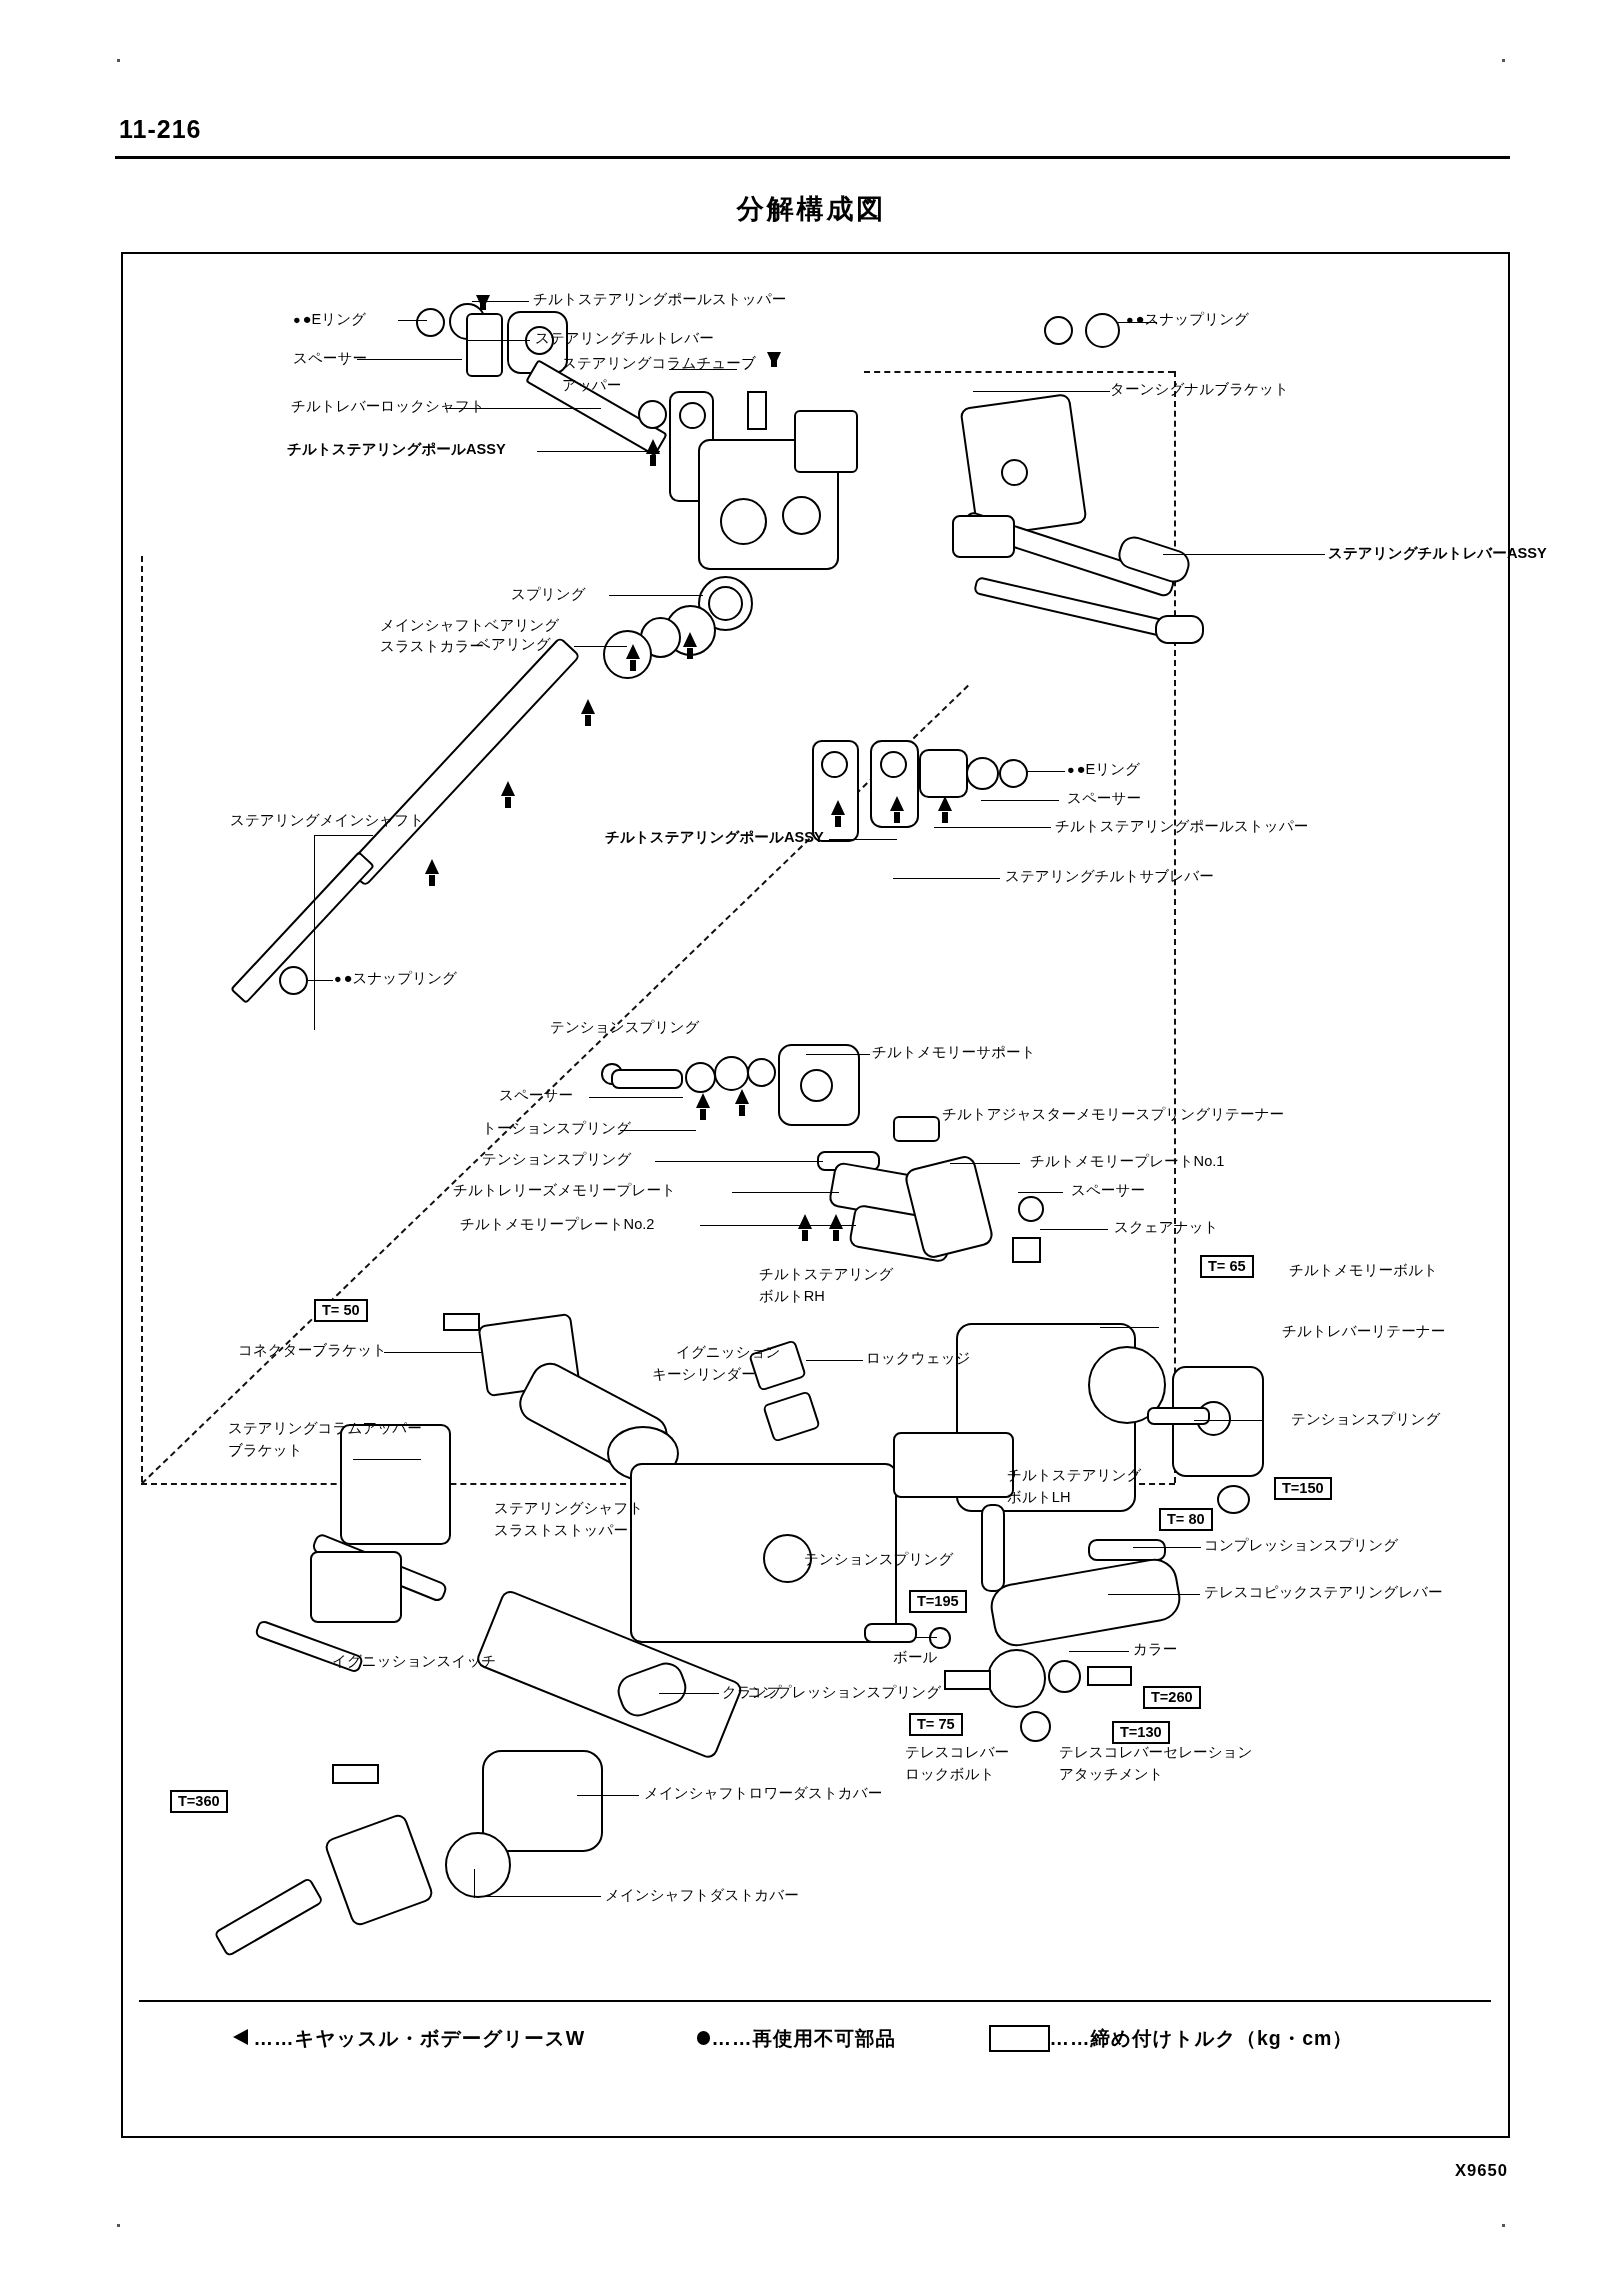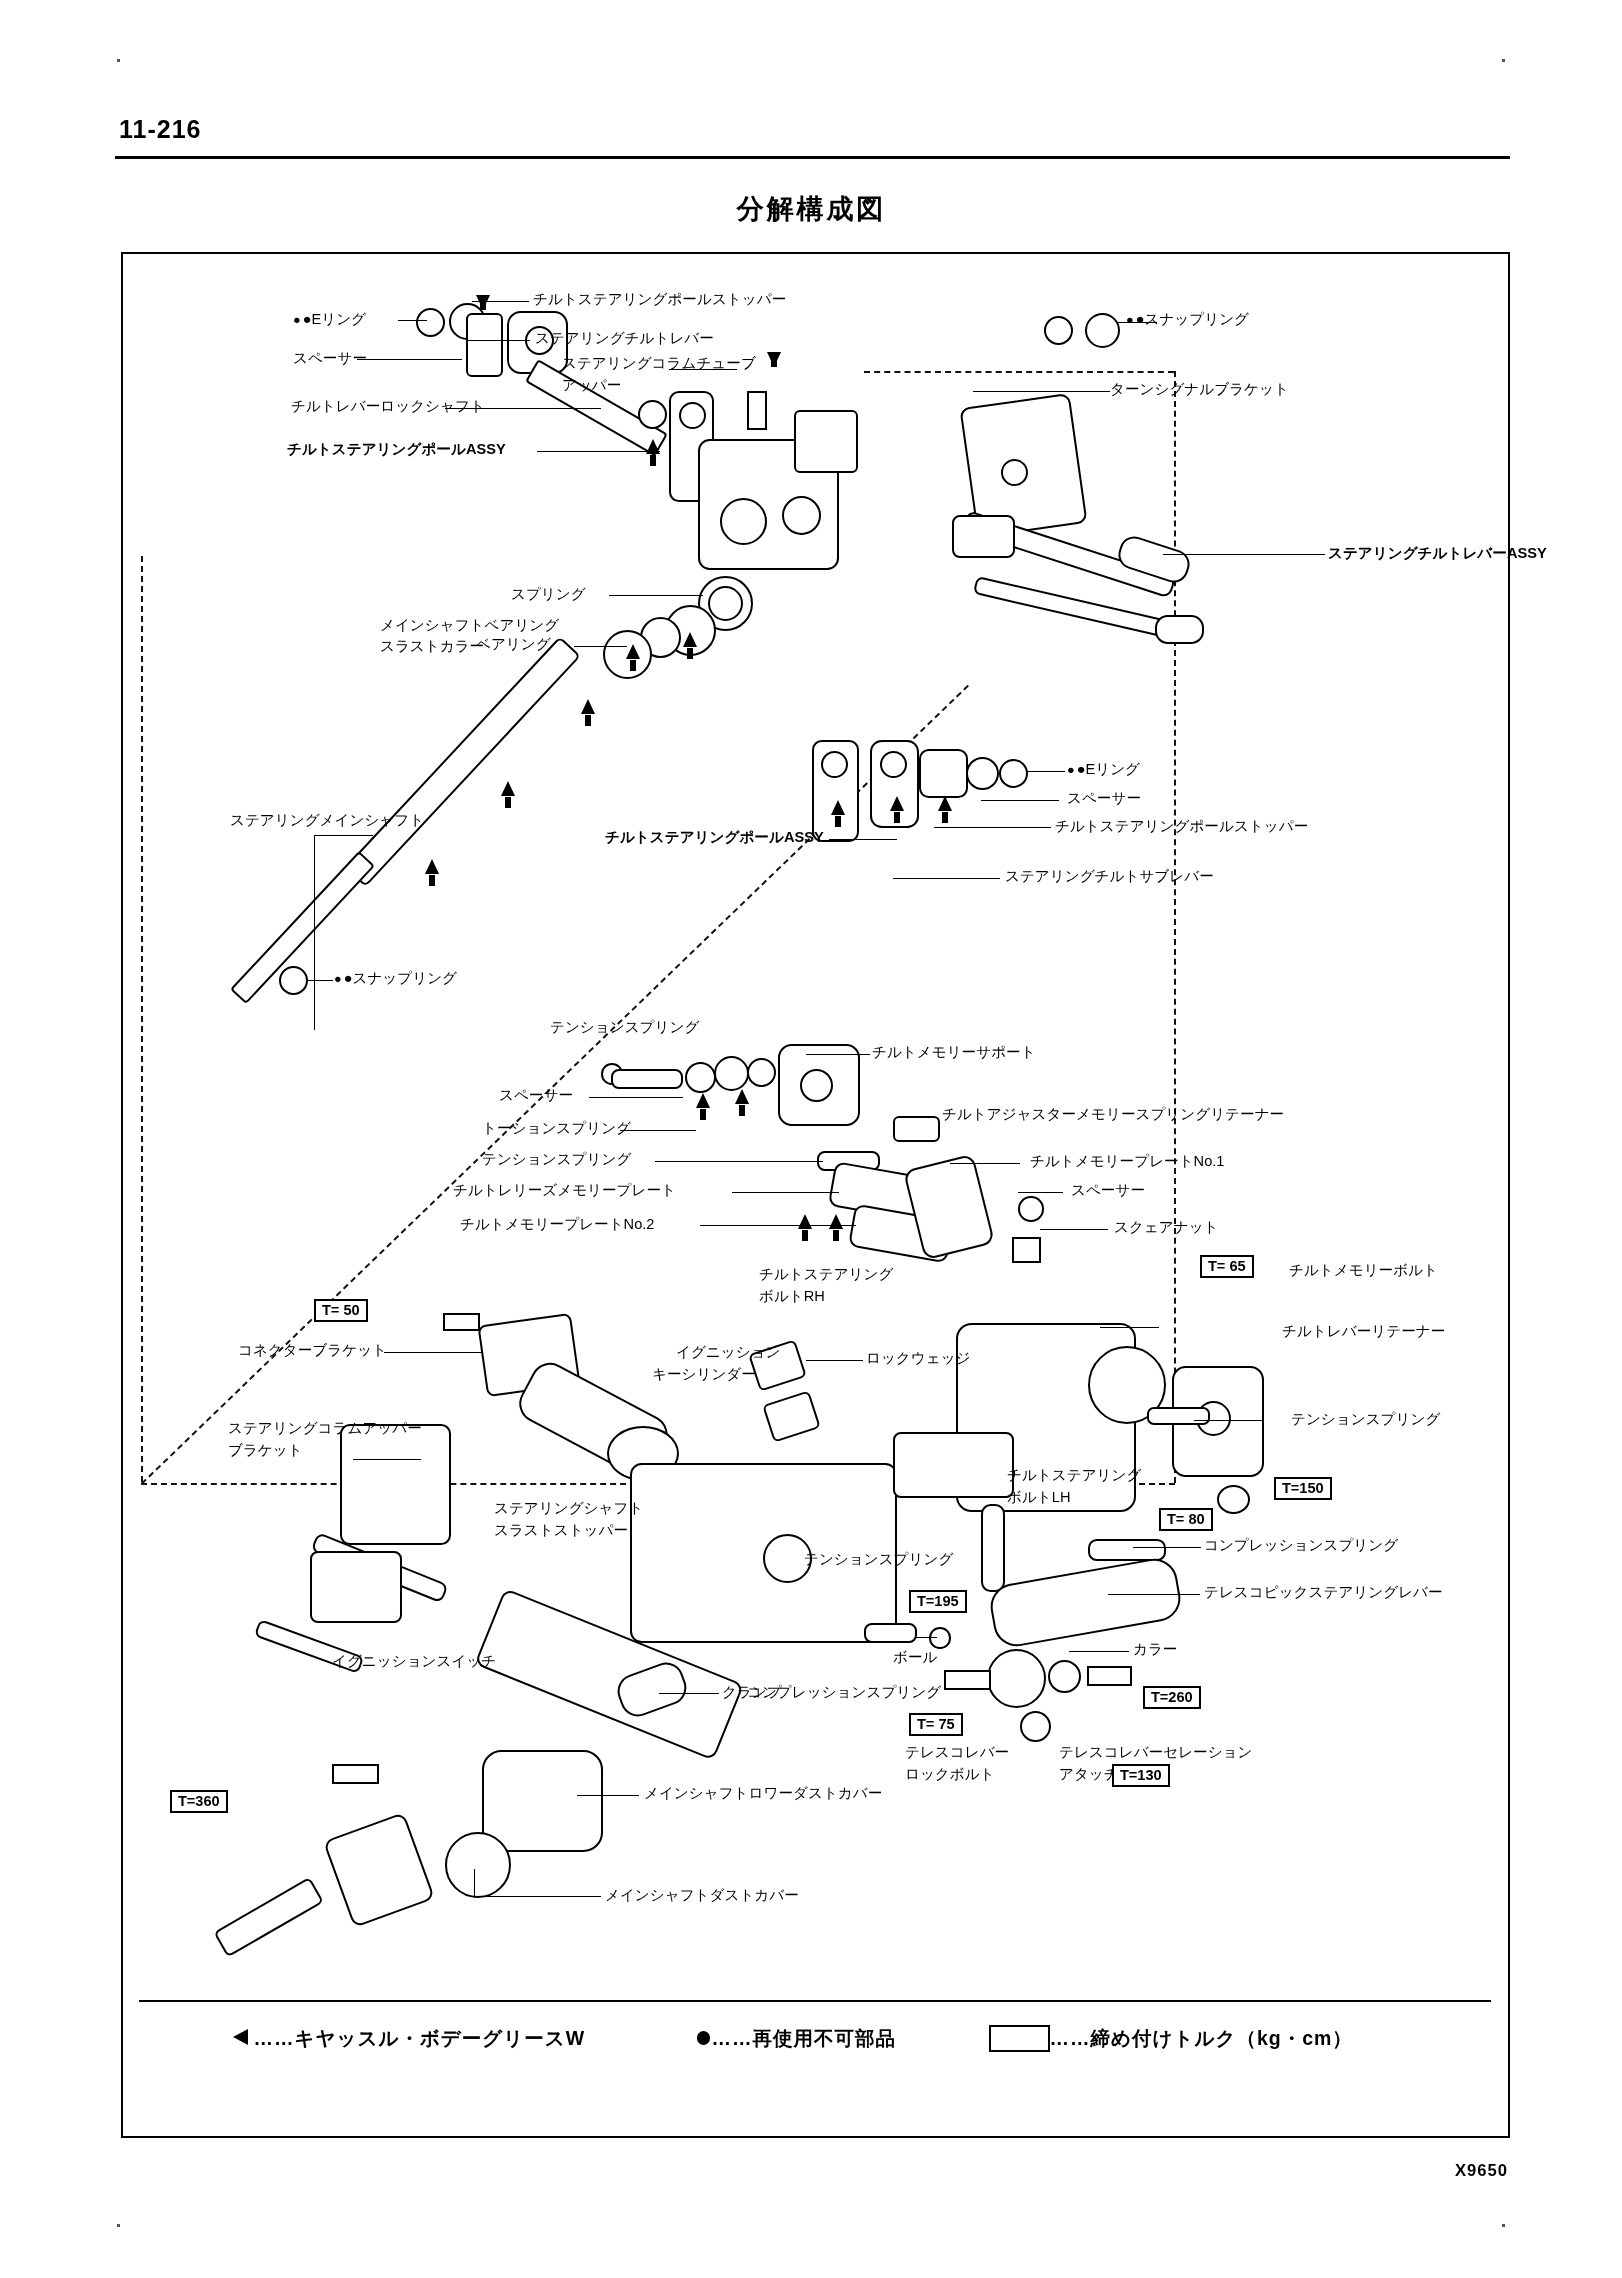--- a/index.html
+++ b/index.html
@@ -518,21 +518,21 @@
   <div class="lbl" style="left:521px; top:1531px;">メインシャフトロワーダストカバー</div>
   <div class="lbl" style="left:482px; top:1633px;">メインシャフトダストカバー</div>
 
   <div class="torque" style="left:191px; top:1045px;">T= 50</div>
   <div class="torque" style="left:1077px; top:1001px;">T= 65</div>
   <div class="torque" style="left:1151px; top:1223px;">T=150</div>
   <div class="torque" style="left:1036px; top:1254px;">T= 80</div>
   <div class="torque" style="left:786px; top:1336px;">T=195</div>
   <div class="torque" style="left:1020px; top:1432px;">T=260</div>
   <div class="torque" style="left:786px; top:1459px;">T= 75</div>
-  <div class="torque" style="left:989px; top:1467px;margin-top:43px;">T=130</div>
+  <div class="torque" style="left:989px; top:1467px;">T=130</div>
   <div class="torque" style="left:47px; top:1508px;margin-top:28px;">T=360</div>
 
   <div class="legend" style="left:15.6px; top:1746px; width:1352px;">
     <div class="legend-rule" style="left:0; top:0; width:1352px;"></div>
     <div class="legend-arrow" style="left:94px; top:29px;"></div>
     <div class="legend-item" style="left:115px; top:25px;">……キヤッスル・ボデーグリースW</div>
     <div class="legend-dot" style="left:558px; top:31px;"></div>
     <div class="legend-item" style="left:573px; top:25px;">……再使用不可部品</div>
     <div class="legend-box" style="left:850px; top:25px;"></div>
     <div class="legend-item" style="left:911px; top:25px;">……締め付けトルク（kg・cm）</div>

